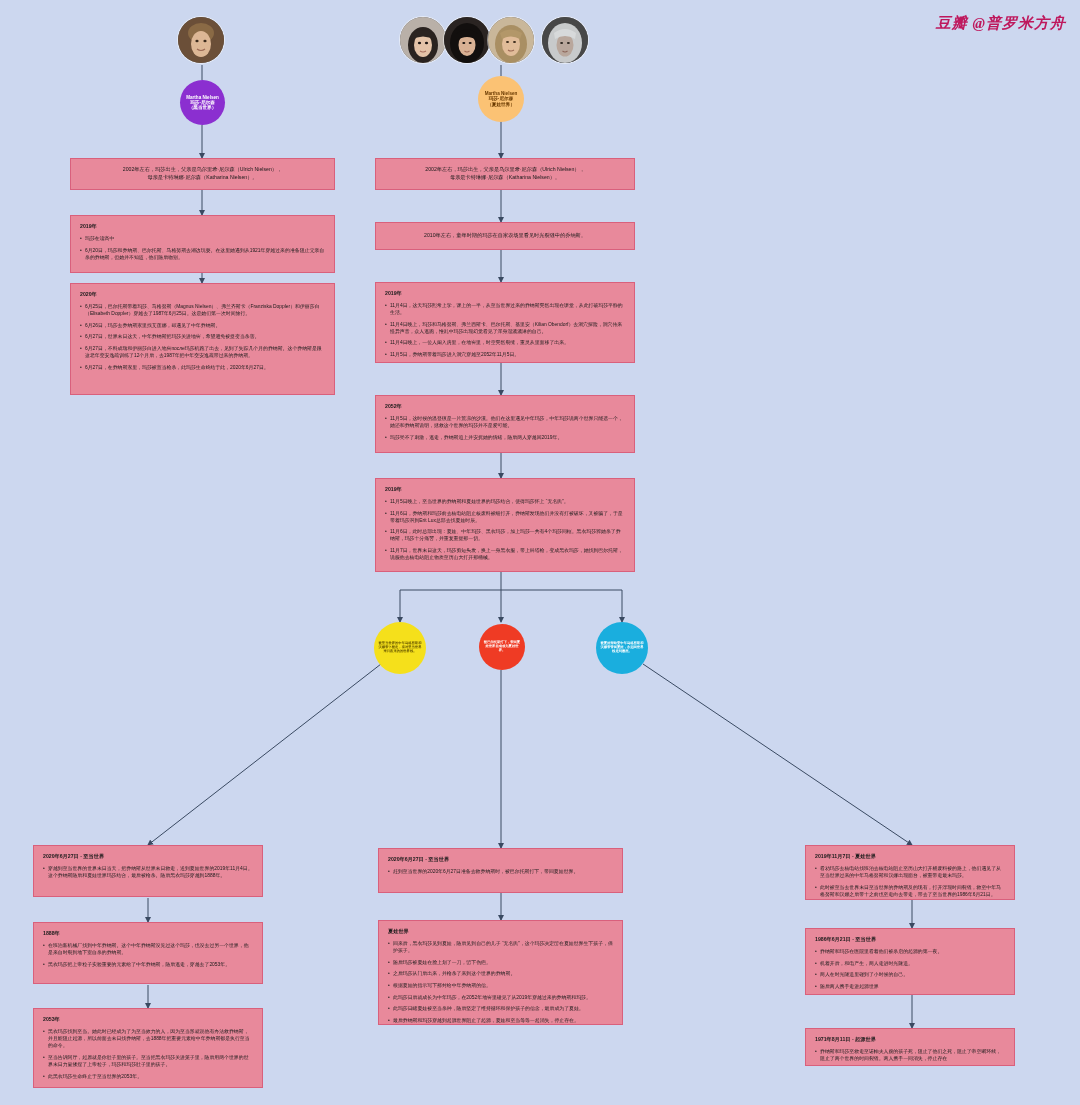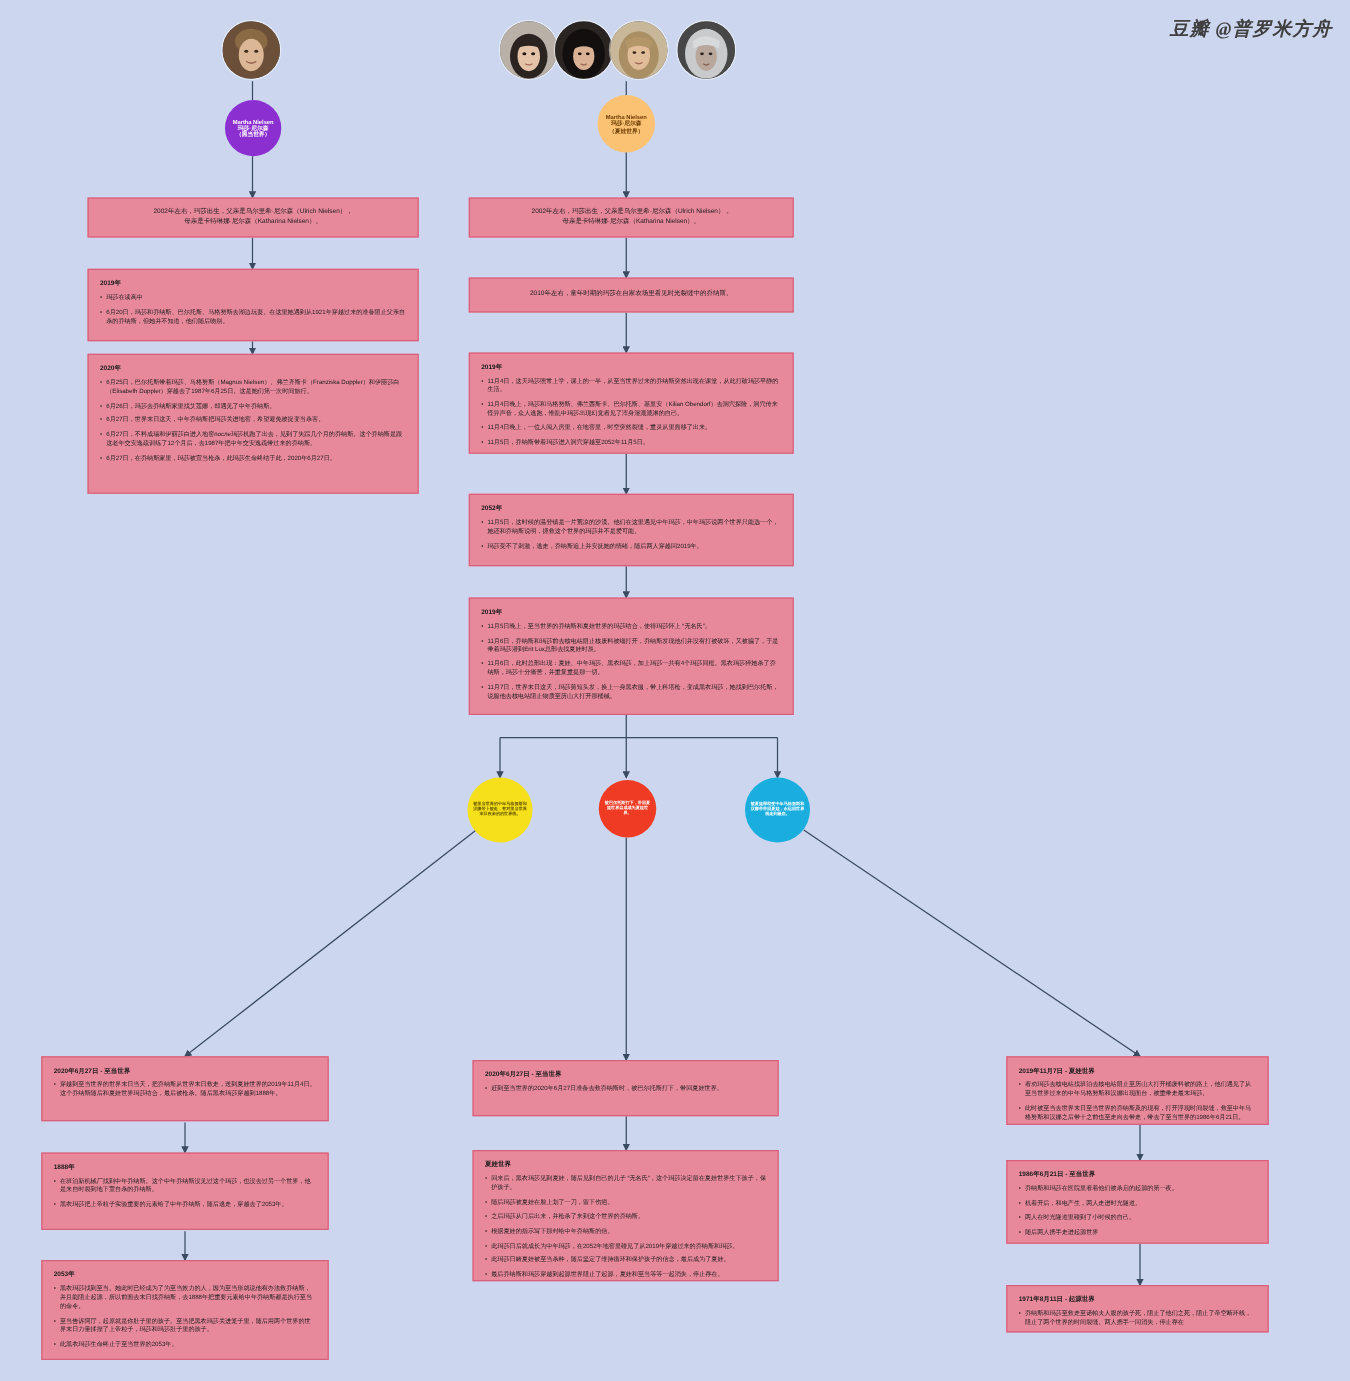--- a/index.html
+++ b/index.html
@@ -8,21 +8,21 @@
     width:1080px; height:1105px;
     background:#ccd7ef;
     font-family:"Liberation Sans","DejaVu Sans",sans-serif;
     position:relative; overflow:hidden;
   }
   #canvas { position:absolute; inset:0; }
   svg.lines { position:absolute; left:0; top:0; width:1080px; height:1105px; pointer-events:none; }
 
   .watermark {
     position:absolute; right:14px; top:14px;
-    color:#404040; font-size:15px; font-weight:bold;
+    color:#be185d; font-size:15px; font-weight:bold;
     font-family:"Liberation Serif","DejaVu Serif",serif;
     letter-spacing:1px; font-style:italic;margin-left:20px;
   }
 
   .avatar {
     position:absolute; border-radius:50%;
     background:#5b5b5b; overflow:hidden;
     box-shadow:0 0 0 1px rgba(255,255,255,.5);
   }
   .avatar .face { width:100%; height:100%; display:block; }

